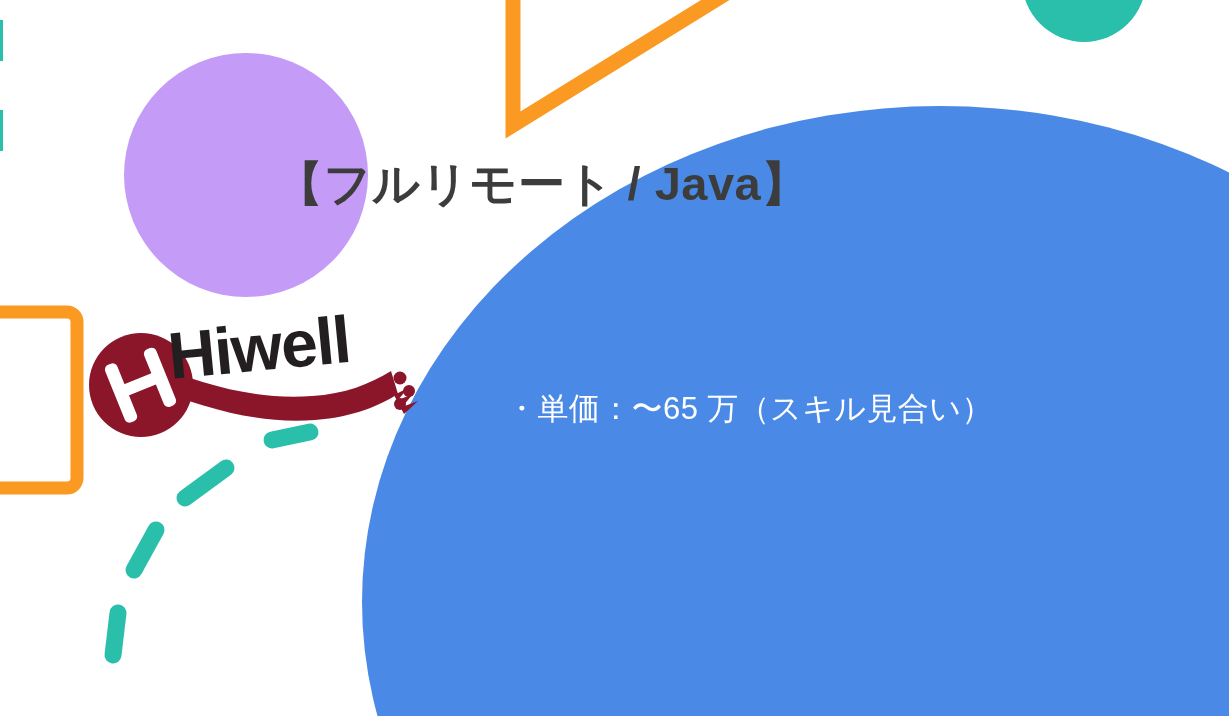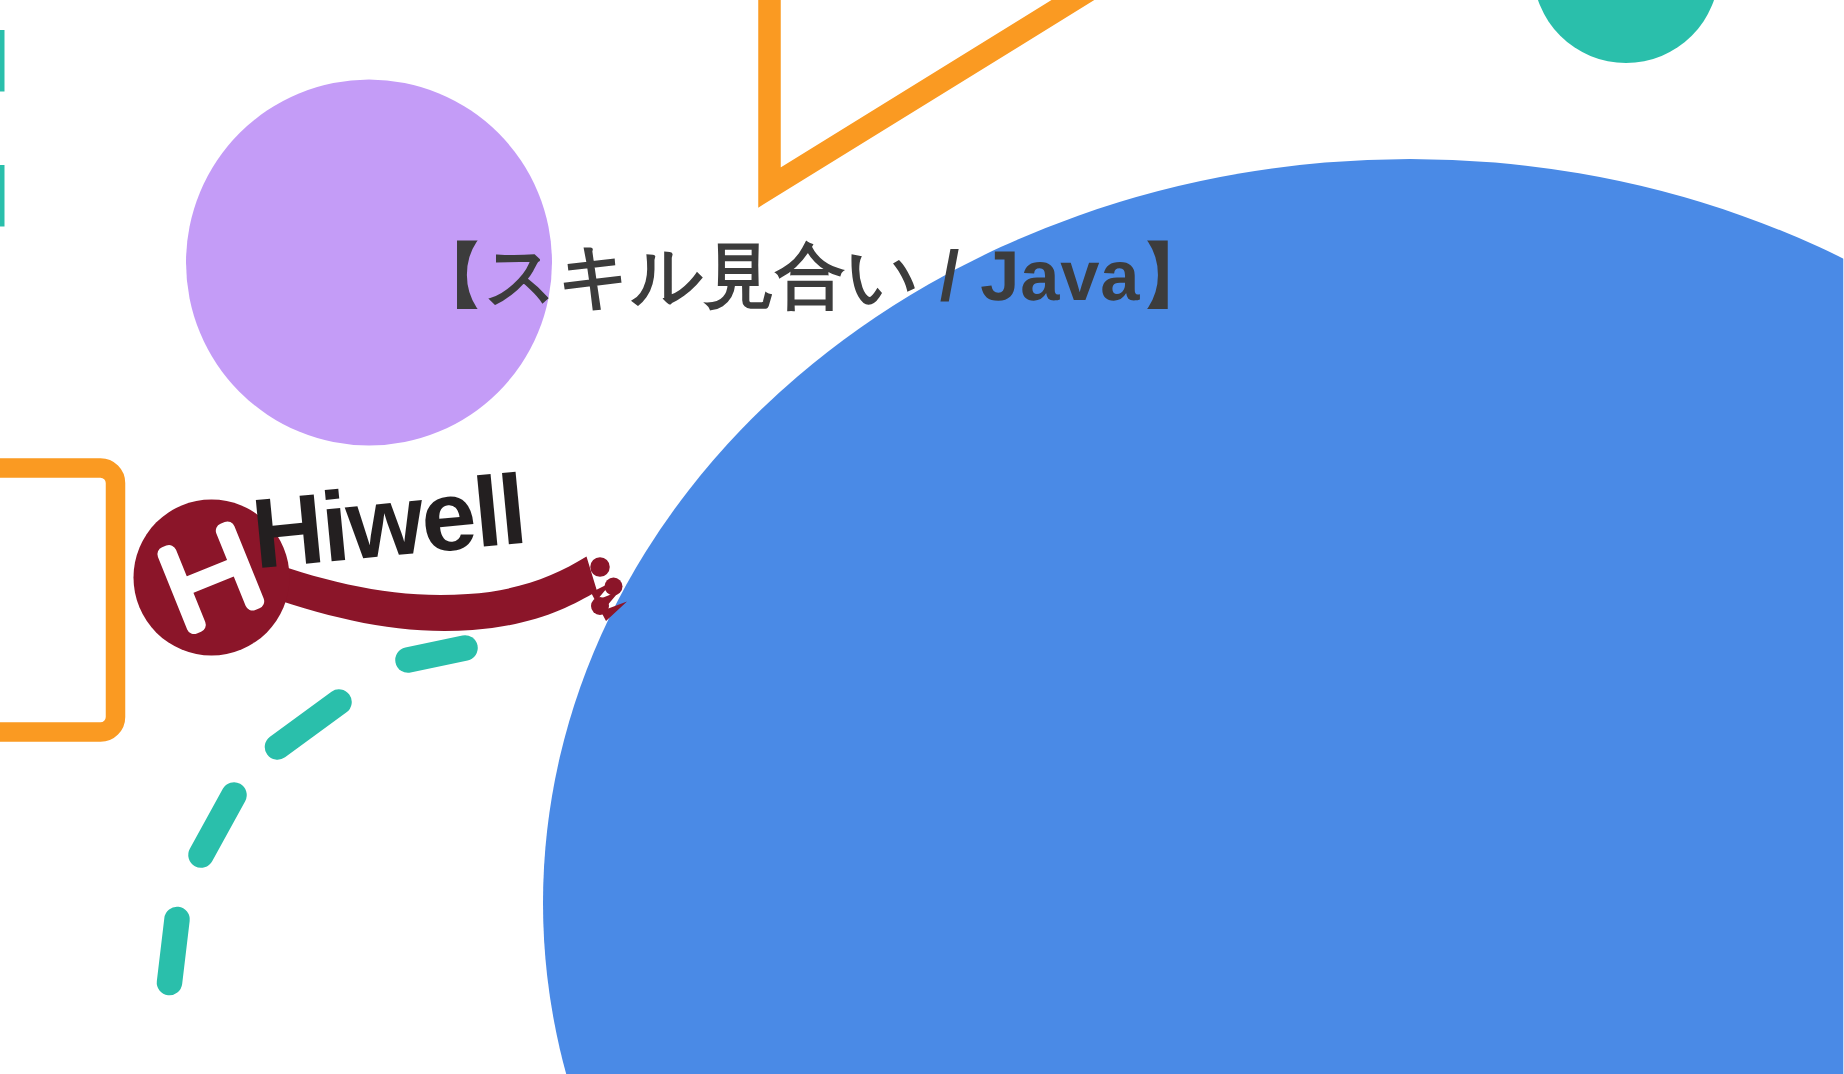--- a/index.html
+++ b/index.html
@@ -123,19 +123,20 @@
         <path d="M394 395 L 408 388 L 398 400 L 413 394 L 402 407 L 418 401 L 404 414 Z"></path>
         <circle cx="400" cy="378" r="6.5"></circle>
         <circle cx="409" cy="391" r="6"></circle>
         <circle cx="400" cy="404" r="6"></circle>
       </g>
     </svg>
     <div class="logo-wordmark">Hiwell</div>
   </div>
 
   <div id="text-layer" class="layer">
-    <div class="title">【スキル見合い / Java】</div>
+    <div class="title">【フルリモート / Java】</div>
 
     <div class="bullets">
+      <div class="bullet">・単価：〜65 万（スキル見合い）</div>
     </div>
   </div>
 
 </div>
 
 </body></html>

